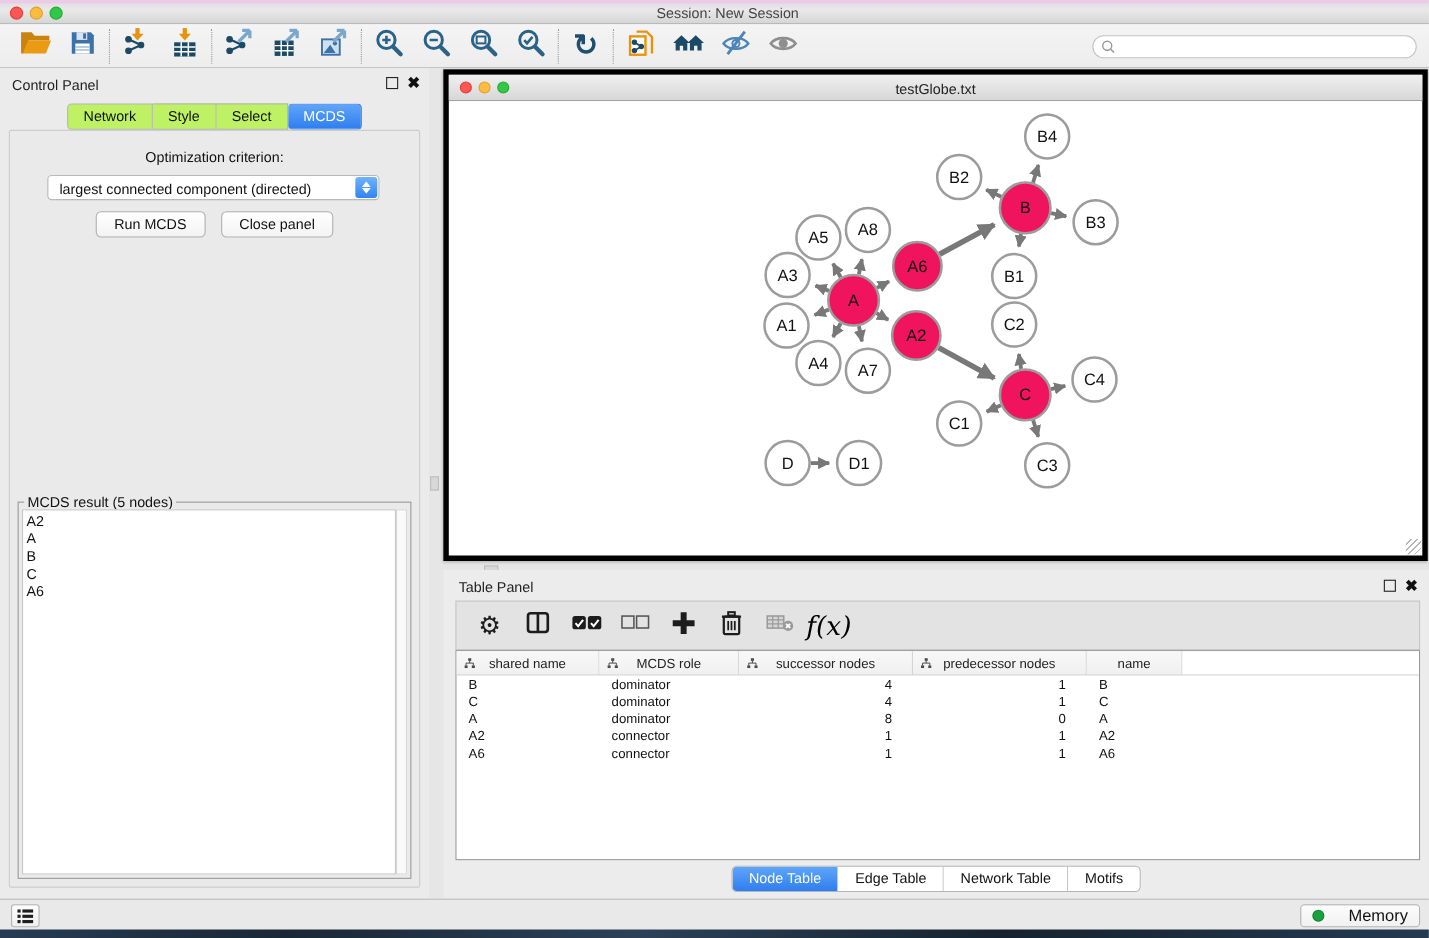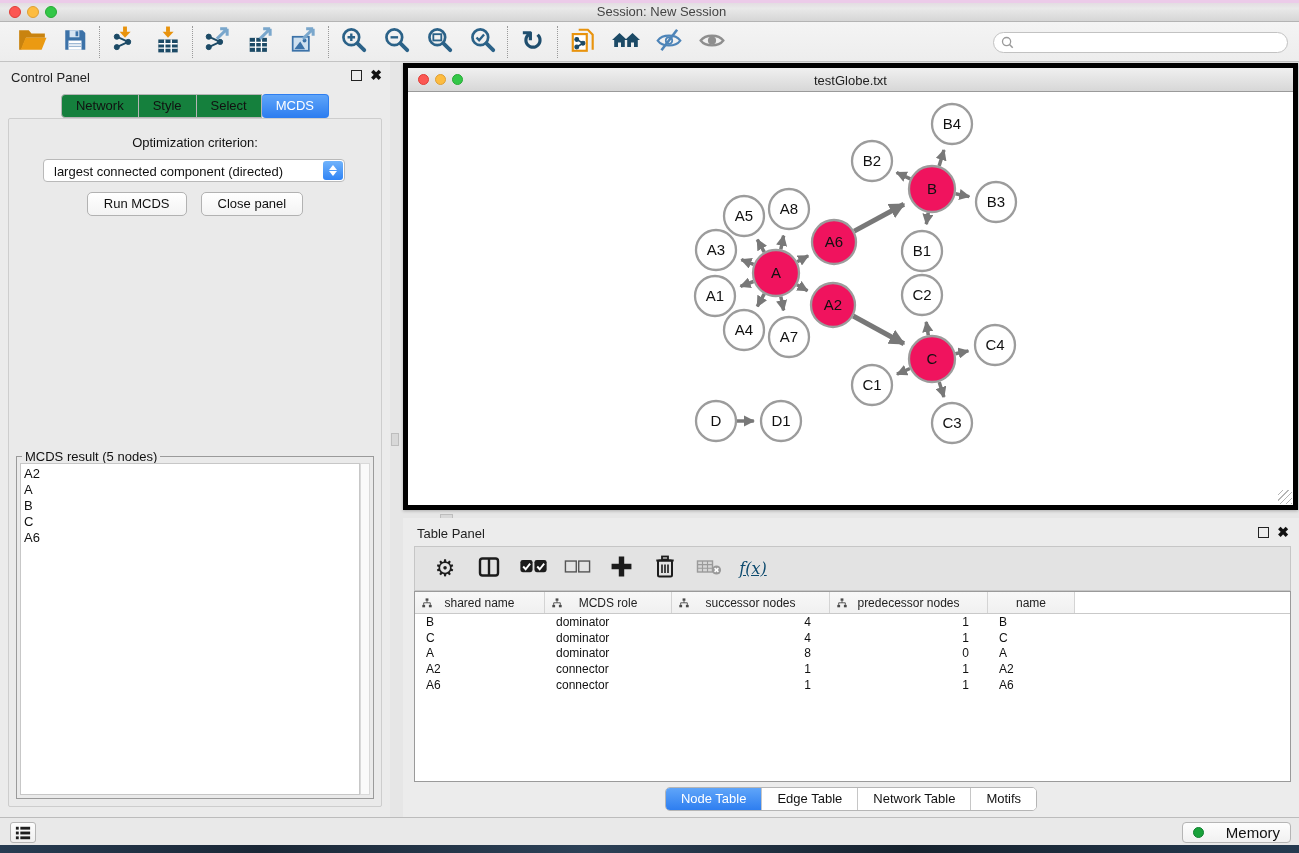--- a/index.html
+++ b/index.html
@@ -33,21 +33,21 @@
   
   .workspace { position:absolute; left:0; top:62px; width:1299px; height:755px; background:#e6e6e6; }
 
   
   .cpanel { position:absolute; left:0; top:0; width:390px; height:755px; background:#ebebeb; }
   .cp-head { position:absolute; left:0; top:0; width:100%; height:26px; }
   .cp-title { position:absolute; left:11px; top:8px; font-size:13px; color:#222; }
   .cp-float { position:absolute; right:28px; top:8px; width:11px; height:11px; border:1.5px solid #222; }
   .cp-close { position:absolute; right:8px; top:6px; font-size:14px; font-weight:bold; color:#111; line-height:1; }
   .cp-tabs { position:absolute; left:0; right:0; top:32px; display:flex; justify-content:center; }
-  .cp-tab { font-size:13px; color:#111; background:#15803d; border:1px solid #b5b5b5; border-left:none;
+  .cp-tab { font-size:13px; color:#111; background:#bef264; border:1px solid #b5b5b5; border-left:none;
     padding:3px 14px 4px; cursor:default; }
   .cp-tab:first-child { border-left:1px solid #b5b5b5; border-radius:4px 0 0 4px; }
   .cp-tab:last-child { border-radius:0 4px 4px 0; }
   .cp-tab.sel { background:linear-gradient(#5fa5f9,#2e7ef0); color:#fff; border-color:#2e7ef0; border-radius:4px; }
   .cp-content { position:absolute; left:8px; right:8px; top:56px; bottom:10px;
     background:#eaeaea; border:1px solid #cdcdcd; border-radius:2px; }
   .opt-label { position:absolute; left:0; right:0; top:16px; text-align:center; font-size:13px; color:#111; }
   .dropdown { position:absolute; left:34px; right:36px; top:40px; height:23px; background:#fff;
     border:1px solid #b9b9b9; border-radius:4px; }
   .dropdown .dd-val { position:absolute; left:10px; top:4px; font-size:13px; color:#111; white-space:nowrap; }
@@ -82,21 +82,21 @@
     background:repeating-linear-gradient(135deg, transparent 0 3px, #b5b5b5 3px 4px); }
 
   
   .tpanel { position:absolute; left:403px; top:456px; width:896px; height:299px; background:#ececec; }
   .tp-title { position:absolute; left:14px; top:8px; font-size:13px; color:#222; }
   .tp-float { position:absolute; right:30px; top:9px; width:11px; height:11px; border:1.5px solid #222; }
   .tp-close { position:absolute; right:10px; top:7px; font-size:14px; font-weight:bold; color:#111; line-height:1; }
   .tp-toolbar { position:absolute; left:11px; right:8px; top:28px; height:45px; background:#e3e3e3;
     border:1px solid #c6c6c6; display:flex; align-items:center; padding-left:10px; gap:4px; }
   .tp-tool { min-width:40px; height:38px; display:flex; align-items:center; justify-content:center; }
-  .fx-label { font-family:"DejaVu Serif","Liberation Serif",serif; font-style:italic; font-size:16px; color:#0c4a6e;text-decoration:underline; }
+  .fx-label { font-family:"DejaVu Serif","Liberation Serif",serif; font-style:italic; font-size:24px; color:#000000; }
   .gear-glyph { font-size:23px; color:#1c1c1c; line-height:1; }
   .tp-table { position:absolute; left:11px; right:8px; top:73px; bottom:35px; background:#fff; border:1px solid #9a9a9a; overflow:hidden; }
   .th-row { display:flex; height:22px; border-bottom:1px solid #c9c9c9; }
   .th-cell { position:relative; background:linear-gradient(#f8f8f8,#f0f0f0); border-right:1px solid #d4d4d4;
     font-size:12px; color:#222; display:flex; align-items:center; justify-content:center; }
   .th-cell .sort-ic { position:absolute; left:7px; top:6px; }
   .th-fill { flex:1; background:#fff; border-right:none; }
   .tb-row { display:flex; height:15.8px; align-items:center; }
   .tb-cell { font-size:12px; color:#111; white-space:nowrap; overflow:hidden; }
   .tb-cell.al { padding-left:11px; text-align:left; }

